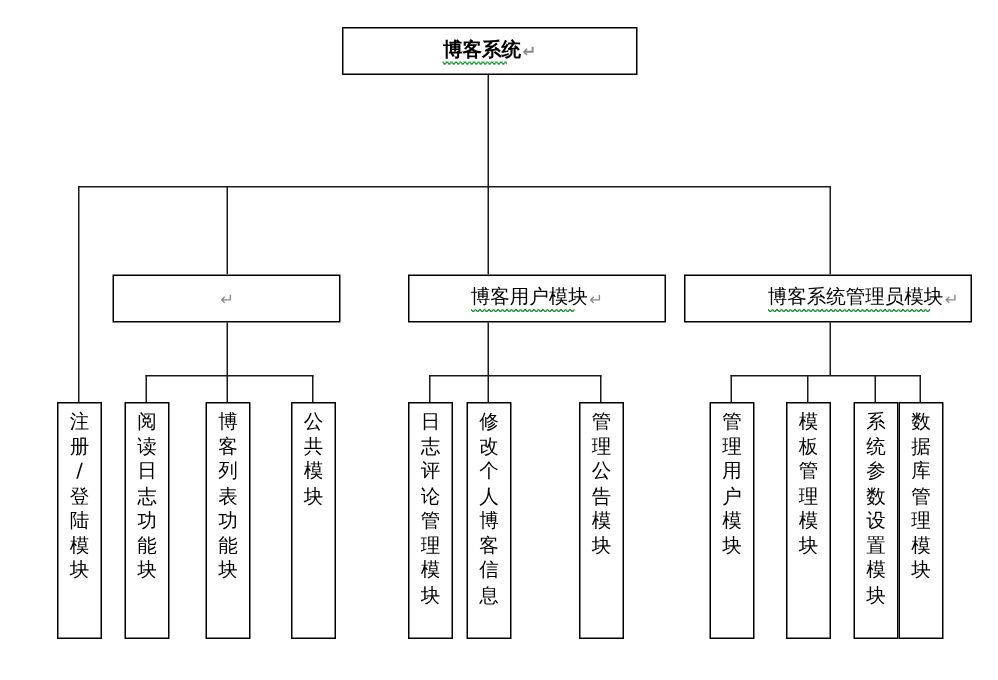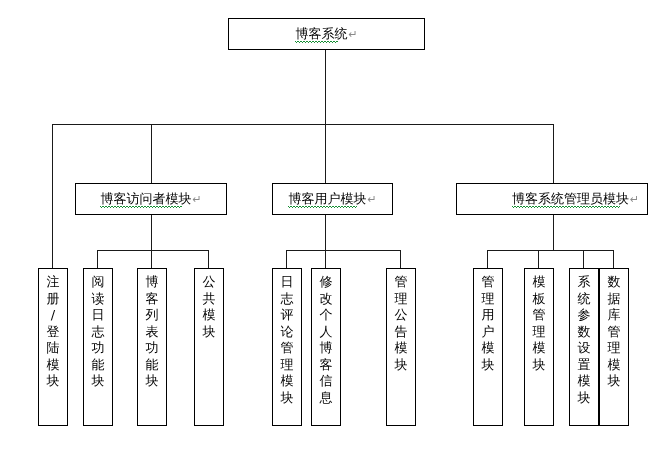--- a/index.html
+++ b/index.html
@@ -112,31 +112,30 @@
   <div class="line-v" style="left:325px; top:250px; height:18px;"></div>
   <div class="line-v" style="left:400px; top:250px; height:18px;"></div>
 
   <div class="line-v" style="left:553px; top:214px; height:36px;"></div>
   <div class="line-h" style="left:487px; top:250px; width:127px;"></div>
   <div class="line-v" style="left:487px; top:250px; height:18px;"></div>
   <div class="line-v" style="left:538px; top:250px; height:18px;"></div>
   <div class="line-v" style="left:583px; top:250px; height:18px;"></div>
   <div class="line-v" style="left:613px; top:250px; height:18px;"></div>
 
-  <div class="node node-h" style="left:228px; top:18px; width:197px; height:32px;">
+  <div class="node node-h" style="left:228px; top:18px; width:197px; height:32px;font-weight:bold;">
     <span class="node-label-h squig">博客系统</span>
       <span class="pilcrow">↵</span>
   </div>
 
   <div class="node node-h" style="left:75px; top:183px; width:152px; height:32px;">
-    <span class="node-label-h squig">博客访问者模块</span>
-      <span class="pilcrow">↵</span>
-  </div>
-
-  <div class="node node-h" style="left:272px; top:183px; width:121px; height:32px;">
+      <span class="pilcrow">↵</span>
+  </div>
+
+  <div class="node node-h" style="left:272px; top:183px; width:172px; height:32px;">
     <span class="node-label-h squig">博客用户模块</span>
       <span class="pilcrow">↵</span>
   </div>
 
   <div class="node node-h" style="left:456px; top:183px; width:192px; height:32px;padding-left:47px;">
     <span class="node-label-h squig">博客系统管理员模块</span>
       <span class="pilcrow">↵</span>
   </div>
 
   <div class="node node-v" style="left:38px; top:268px; width:30px; height:158px;">

